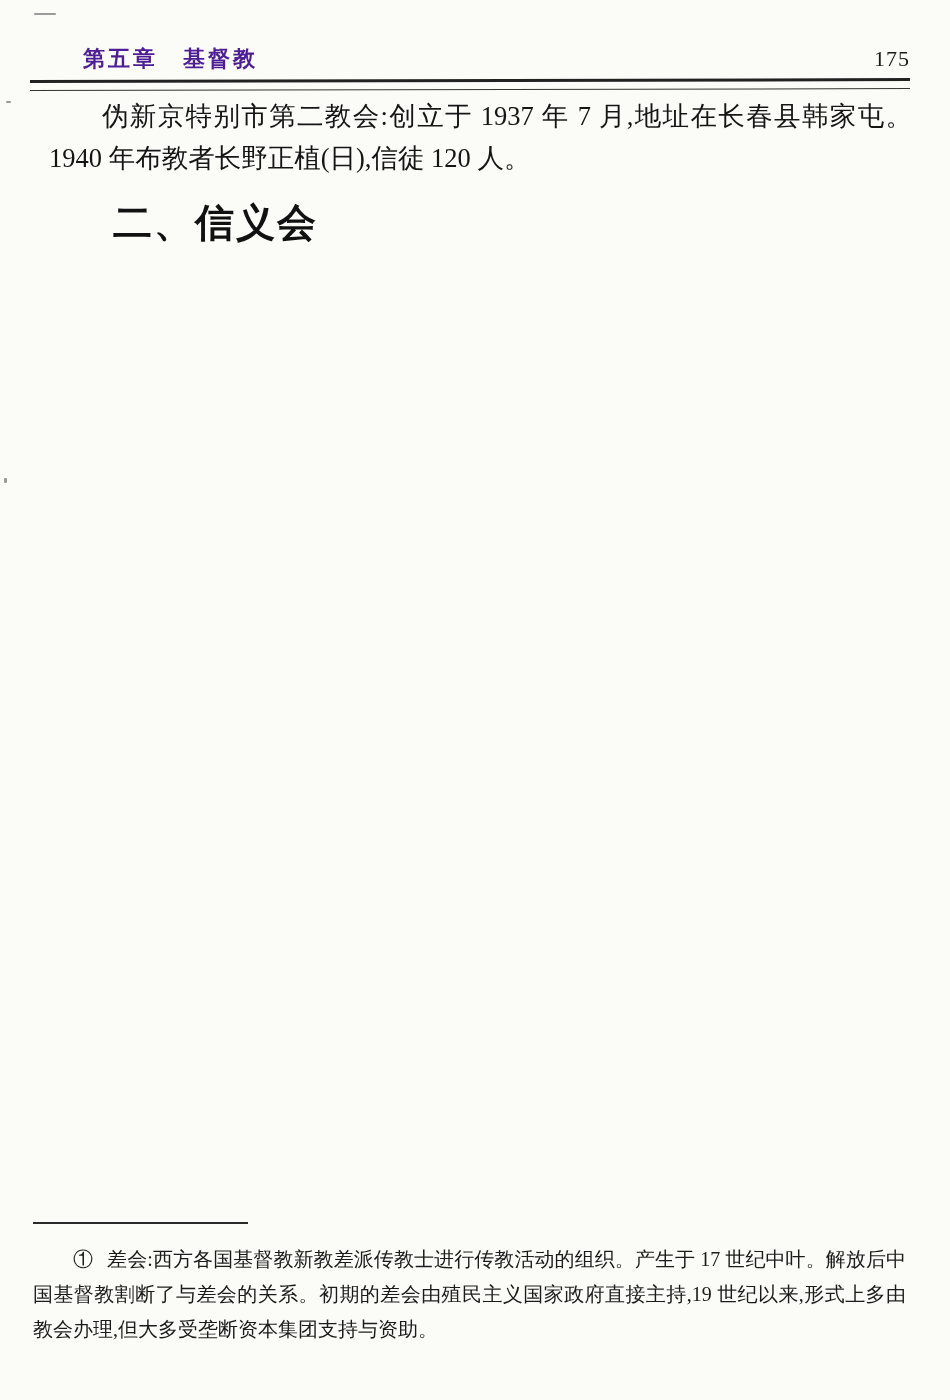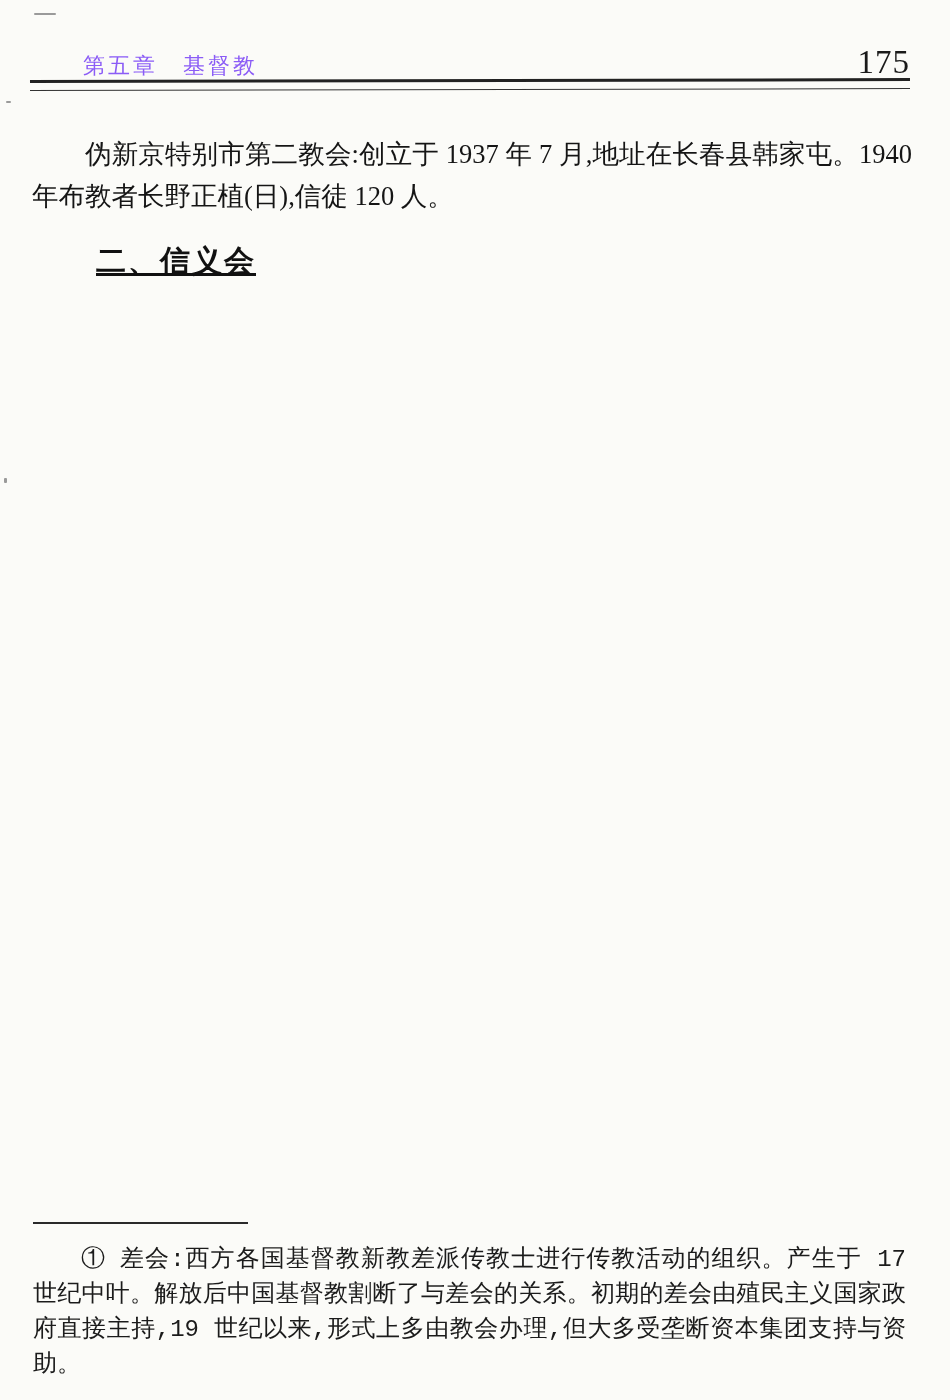--- a/index.html
+++ b/index.html
@@ -16,85 +16,82 @@
   }
   .page-header {
     position: absolute;
     top: 44px; left: 33px; right: 40px;
     display: flex;
     justify-content: space-between;
     align-items: baseline;
   }
   .chapter-title {
     font-family: "Liberation Sans", "DejaVu Sans", sans-serif;
-    font-weight: 400;
+    font-weight: 700;
     font-size: 22px;
     letter-spacing: 3px;
     padding-left: 50px;
-    color: #8b5cf6;
+    color: #4c1d95;
     text-align: right;
   }
   .page-number {
-    font-size: 33px;
+    font-size: 22px;
     letter-spacing: 1px;
     color: #1a1a1a;
   }
   .header-rule {
     position: absolute;
     top: 79px; left: 30px; right: 40px;
     height: 7px;
     border-top: 3px solid #222;
     border-bottom: 1px solid #333;
     transform: rotate(-0.12deg);
   }
   .body-text {
     position: absolute;
-    top: 95px; left: 32px; right: 38px;
+    top: 95px; left: 49px; right: 38px;
     font-size: 26.5px;
     line-height: 42px;
     text-align: justify;
     text-justify: inter-ideograph;
-    margin-top: 38px;
   }
   .par-body {
     margin: 0;
     text-indent: 2em;
   }
   .section-heading {
     font-family: "Liberation Sans", "DejaVu Sans", sans-serif;
     font-weight: 700;
-    font-size: 30px;
+    font-size: 39px;
     letter-spacing: 2px;
     color: #111;
     margin: 23px 0 15px 64px;
-    text-decoration: underline;
   }
   sup.fn-ref {
     font-size: 58%;
     line-height: 0;
     position: relative;
     top: -0.55em;
   }
   .footnote-block {
     position: absolute;
     top: 1222px; left: 33px; right: 44px;
   }
   .footnote-rule {
     width: 215px;
     border-top: 2px solid #2a2a2a;
   }
   .footnote-par {
     margin: 18px 0 0 0;
-    font-size: 24px;
+    font-size: 20px;
     line-height: 35px;
     text-align: justify;
     text-justify: inter-ideograph;
     text-indent: 2em;
     color: #1b1b1b;
-    font-family: Liberation Mono, monospace;
   }
   .fn-marker { margin-right: 14px; }
   .speck {
     position: absolute;
     background: #9a9a9a;
     border-radius: 1px;
   }
 </style>
 </head>
 <body>

